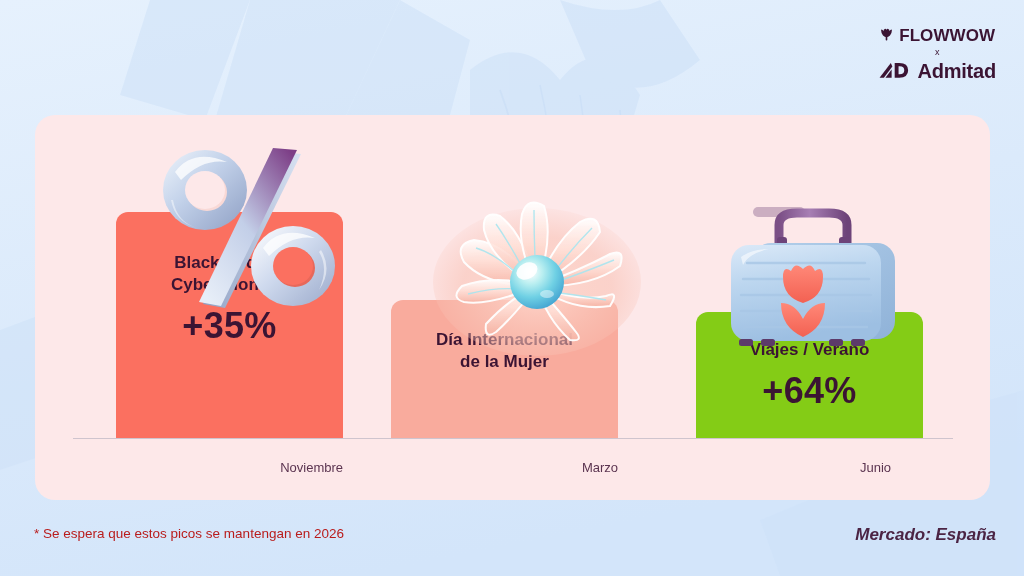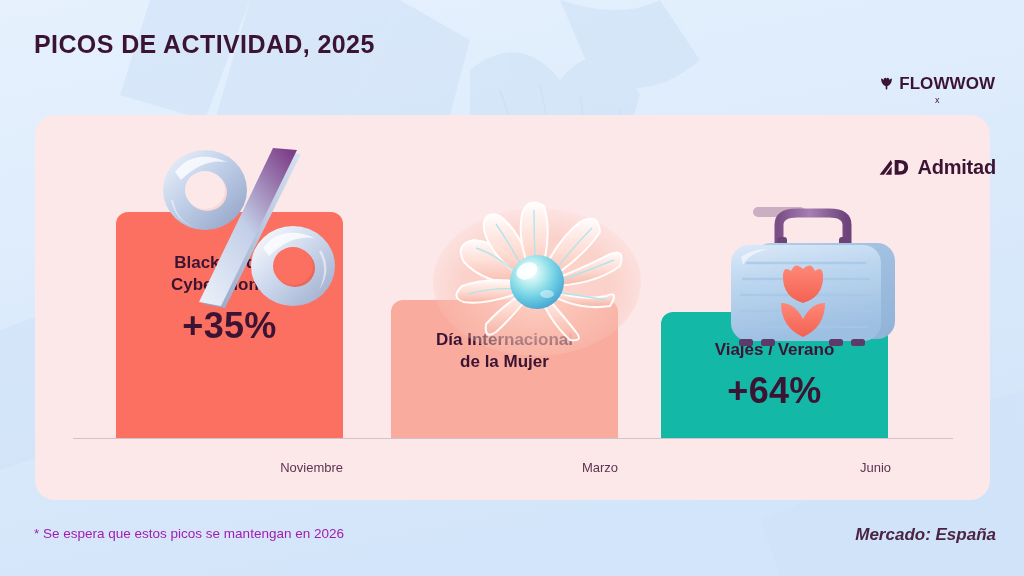--- a/index.html
+++ b/index.html
@@ -19,21 +19,21 @@
   #page-title{
     position:absolute; left:34px; top:30px;
     font-size:25px; font-weight:bold; letter-spacing:.4px;
     color:#3b1433; white-space:nowrap;
   }
 
   #brand-lockup{
     position:absolute; right:28px; top:27px;
     display:flex; flex-direction:column; align-items:center; gap:3px;
   }
-  .brand-row{ display:flex; align-items:center; gap:5px; color:#3b1433;margin-top:48px; }
+  .brand-row{ display:flex; align-items:flex-start; gap:5px; color:#3b1433; }
   .brand-word{ font-size:17px; font-weight:bold; letter-spacing:.1px; line-height:1; }
   .brand-word.admitad{ font-size:20px; letter-spacing:-.2px; }
   #brand-x{ font-size:9px; color:#3b1433; line-height:1; margin:1px 0; }
 
   
   #chart-panel{
     position:absolute; left:35px; top:115px;
     width:955px; height:385px;
     background:#fde8e9; border-radius:20px; z-index:2; overflow:hidden;
   }
@@ -49,21 +49,21 @@
     font-size:17px; font-weight:bold; color:#3b1433;
     text-align:center; line-height:1.3; white-space:pre-line;
   }
   .bar-value{
     font-size:36px; font-weight:bold; color:#3b1433;
     letter-spacing:.3px; margin-top:9px;
   }
 
   #bar-0{ left:81px;  width:227px; height:227px; background:#fb7060; }
   #bar-1{ left:356px; width:227px; height:139px; background:#f9ab9d; }
-  #bar-2{ left:626px; width:227px; height:127px; background:#14b8a6; }
+  #bar-2{ left:661px; width:227px; height:127px; background:#84cc16; }
 
   #bar-0 .bar-label{ margin-top:40px; }
   #bar-1 .bar-label{ margin-top:29px; }
   #bar-2 .bar-label{ margin-top:27px; }
 
   
   #baseline{
     position:absolute; left:38px; bottom:61px; width:880px; height:1.5px;
     background:#cfc4ce; z-index:3;
   }
@@ -78,21 +78,21 @@
   
   .art{ position:absolute; z-index:4; pointer-events:none; }
   #art-percent { left:116px; top:23px;  width:200px; height:180px; }
   #art-flower  { left:395px; top:75px;  width:215px; height:175px; }
   #art-suitcase{ left:682px; top:88px;  width:190px; height:160px; }
 
   
   #footer{ position:absolute; left:0; top:500px; width:1024px; height:76px; z-index:3; }
   #footnote{
     position:absolute; left:34px; top:26px;
-    font-size:13.5px; color:#a21caf;
+    font-size:13.5px; color:#b91c1c;
   }
   #market-label{
     position:absolute; right:28px; top:25px;
     font-size:17px; font-weight:bold; color:#4b2444;font-style:italic;
   }
 </style>
 </head>
 <body>
 
 <svg id="bg-watermark" viewBox="0 0 1024 576" preserveAspectRatio="none">
@@ -122,21 +122,20 @@
     <path d="M620 110 Q625 180 628 245"></path>
   </g>
   <g fill="#cde1f9" opacity="0.4">
     <path d="M880 430 L1024 390 L1024 576 L900 576 Z"></path>
     <path d="M760 520 L880 470 L930 576 L780 576 Z"></path>
   </g>
 </svg>
 
 <div id="header">
 
-  <div id="page-title">PICOS DE ACTIVIDAD, 2025</div>
 
   <div id="brand-lockup">
 
     <div class="brand-row">
       <svg width="15" height="15" viewBox="0 0 24 24">
         <path d="M3.4 5.6 Q3.2 3.4 5 4.3 Q6.4 5 7 6.6 Q7.3 3.6 9.2 3 Q11 2.4 12 4.4
                  Q13 2.4 14.8 3 Q16.7 3.6 17 6.6 Q17.6 5 19 4.3 Q20.8 3.4 20.6 5.6
                  Q20.4 11 17.6 13.6 Q14.8 16.2 12 16.2 Q9.2 16.2 6.4 13.6 Q3.6 11 3.4 5.6 Z" fill="#3b1433"></path>
         <rect x="10.7" y="15" width="2.6" height="6.6" rx="1.1" fill="#3b1433"></rect>
       </svg>

